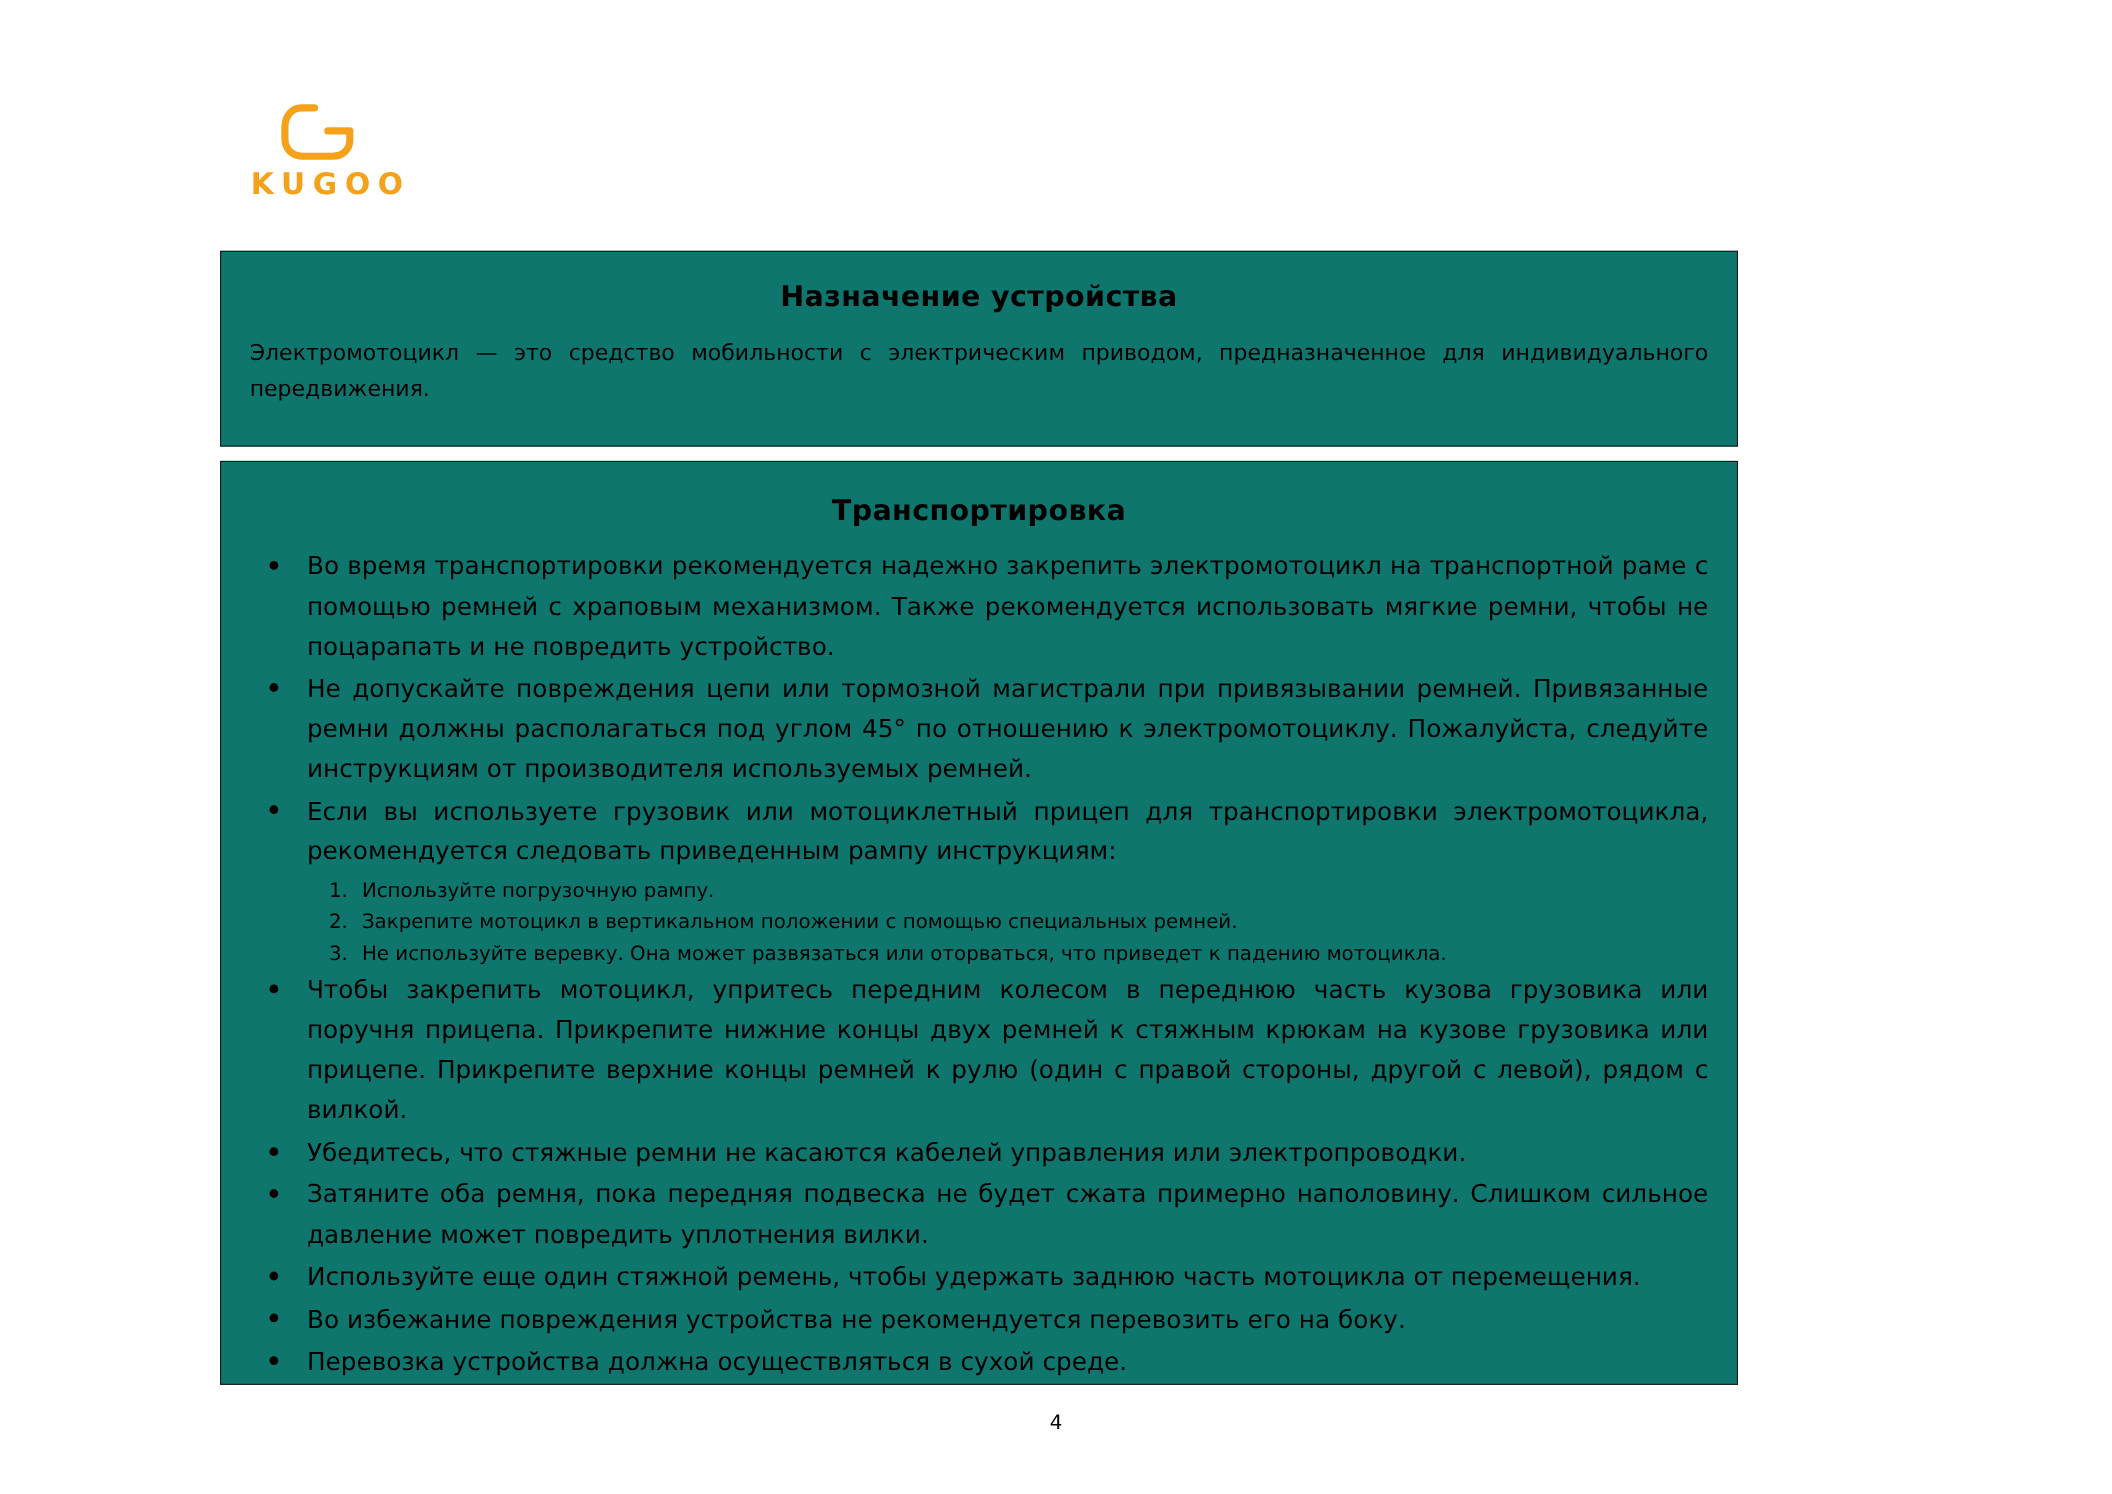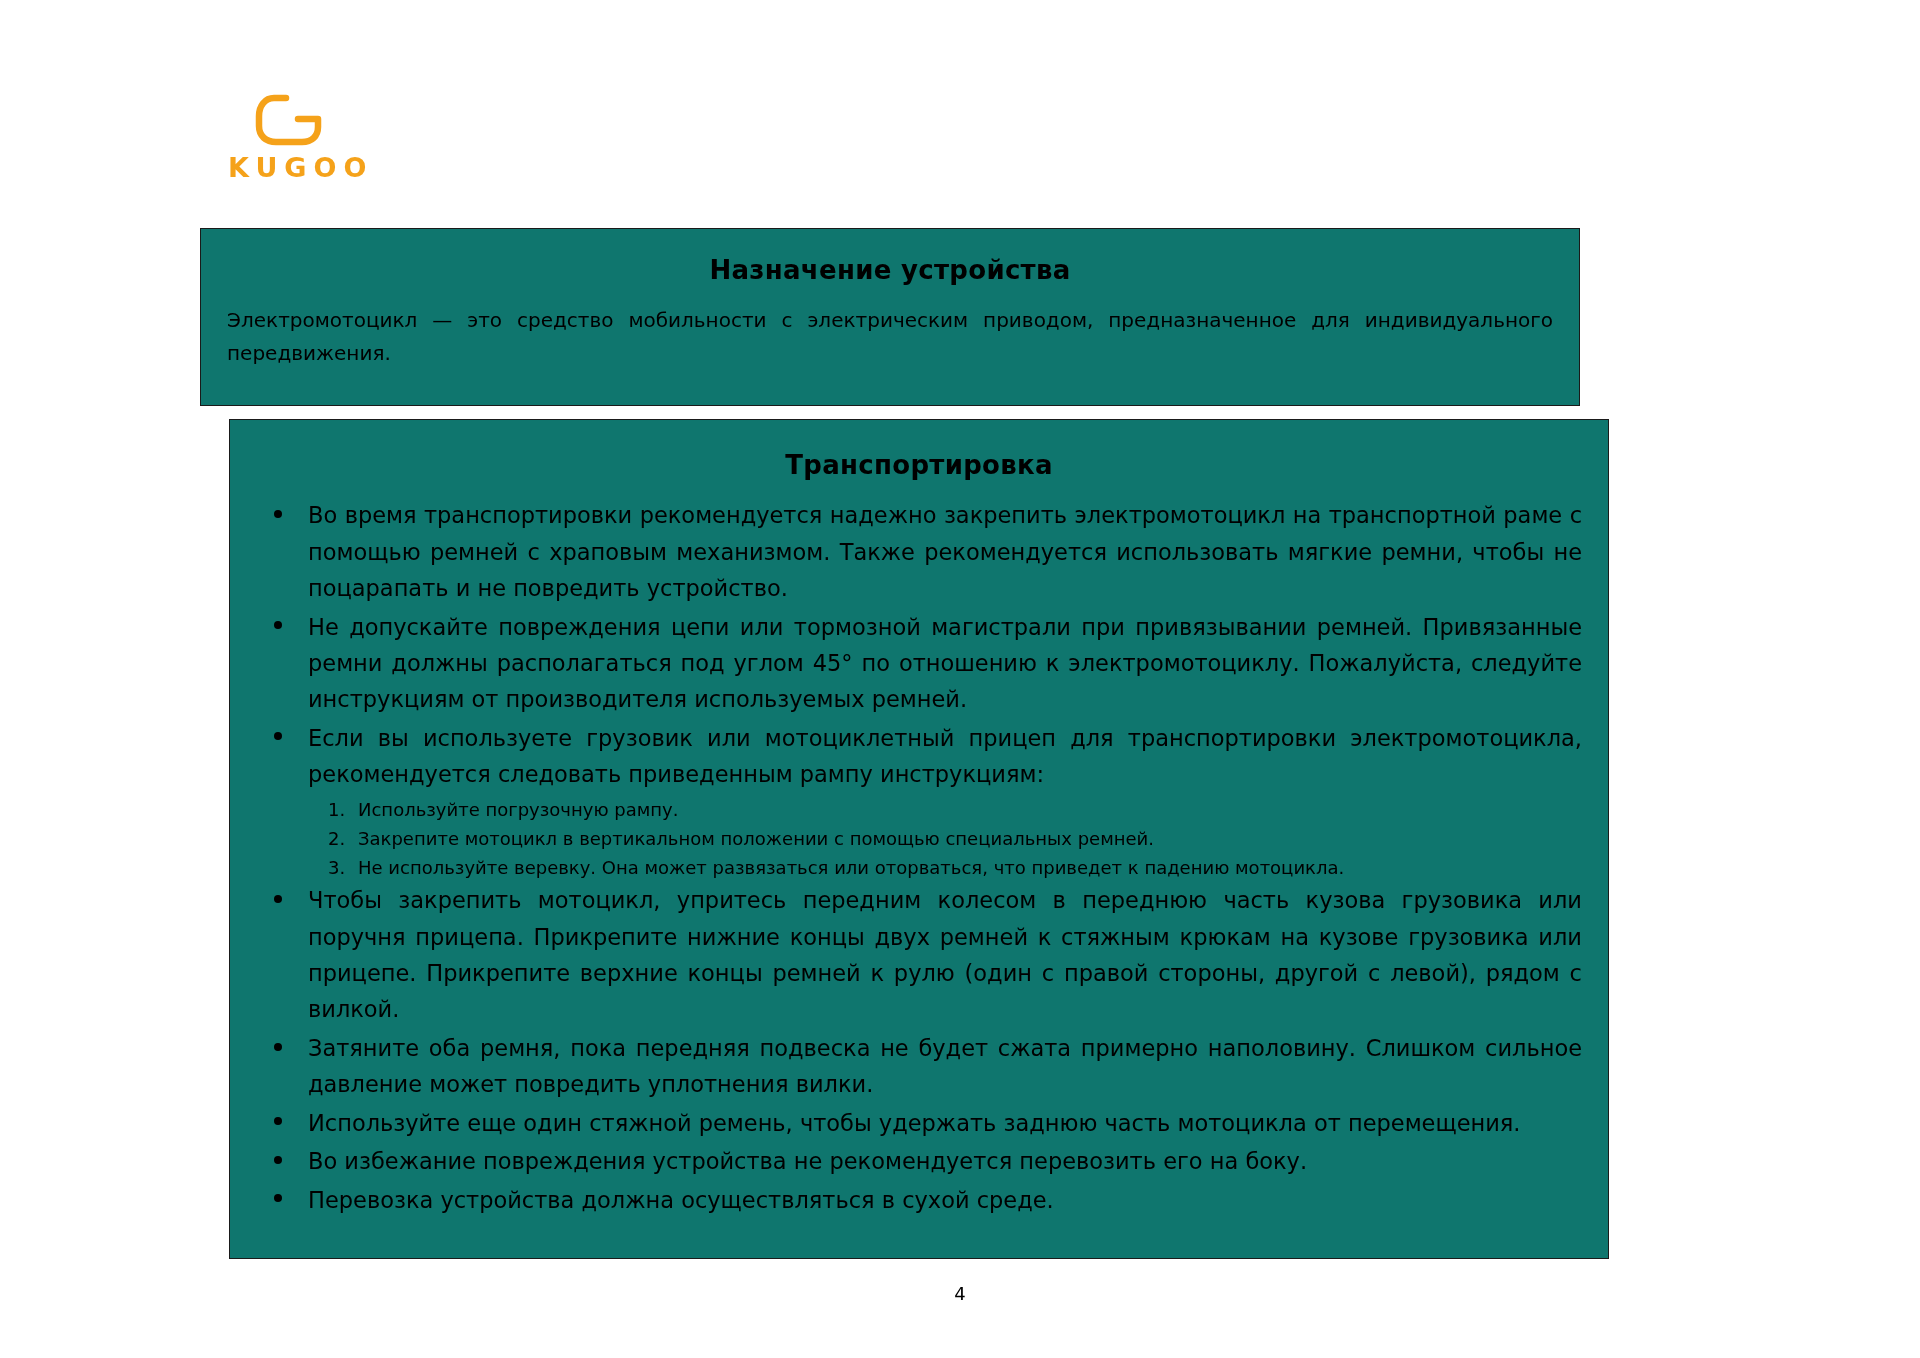--- a/index.html
+++ b/index.html
@@ -60,21 +60,20 @@
   }
   .box-intent {
     top: 228px;
     height: 178px;
     padding: 20px 26px 14px 26px;
   }
   .box-transport {
     top: 419px;
     height: 840px;
     padding: 22px 26px 18px 26px;
-    margin-left: 29px;
   }
 
   .section-title {
     text-align: center;
     font-size: 26px;
     font-weight: 700;
     letter-spacing: 0.3px;
     margin: 6px 0 18px 0;
     line-height: 1.2;
   }
@@ -192,20 +191,24 @@
       <li>
         <span class="num">3.</span><span>Не используйте веревку. Она может развязаться или оторваться, что приведет к падению мотоцикла.</span>
       </li>
     </ol>
 
     <ul class="bullets">
       <li>
         <span class="bullet-dot"></span>
         <span>Чтобы закрепить мотоцикл, упритесь передним колесом в переднюю часть кузова грузовика или поручня прицепа. Прикрепите нижние концы двух ремней к стяжным крюкам на кузове грузовика или прицепе. Прикрепите верхние концы ремней к рулю (один с правой стороны, другой с левой), рядом с вилкой.</span>
       </li>
+      <li class="nojustify">
+        <span class="bullet-dot"></span>
+        <span>Убедитесь, что стяжные ремни не касаются кабелей управления или электропроводки.</span>
+      </li>
       <li>
         <span class="bullet-dot"></span>
         <span>Затяните оба ремня, пока передняя подвеска не будет сжата примерно наполовину. Слишком сильное давление может повредить уплотнения вилки.</span>
       </li>
       <li class="nojustify">
         <span class="bullet-dot"></span>
         <span>Используйте еще один стяжной ремень, чтобы удержать заднюю часть мотоцикла от перемещения.</span>
       </li>
       <li class="nojustify">
         <span class="bullet-dot"></span>

